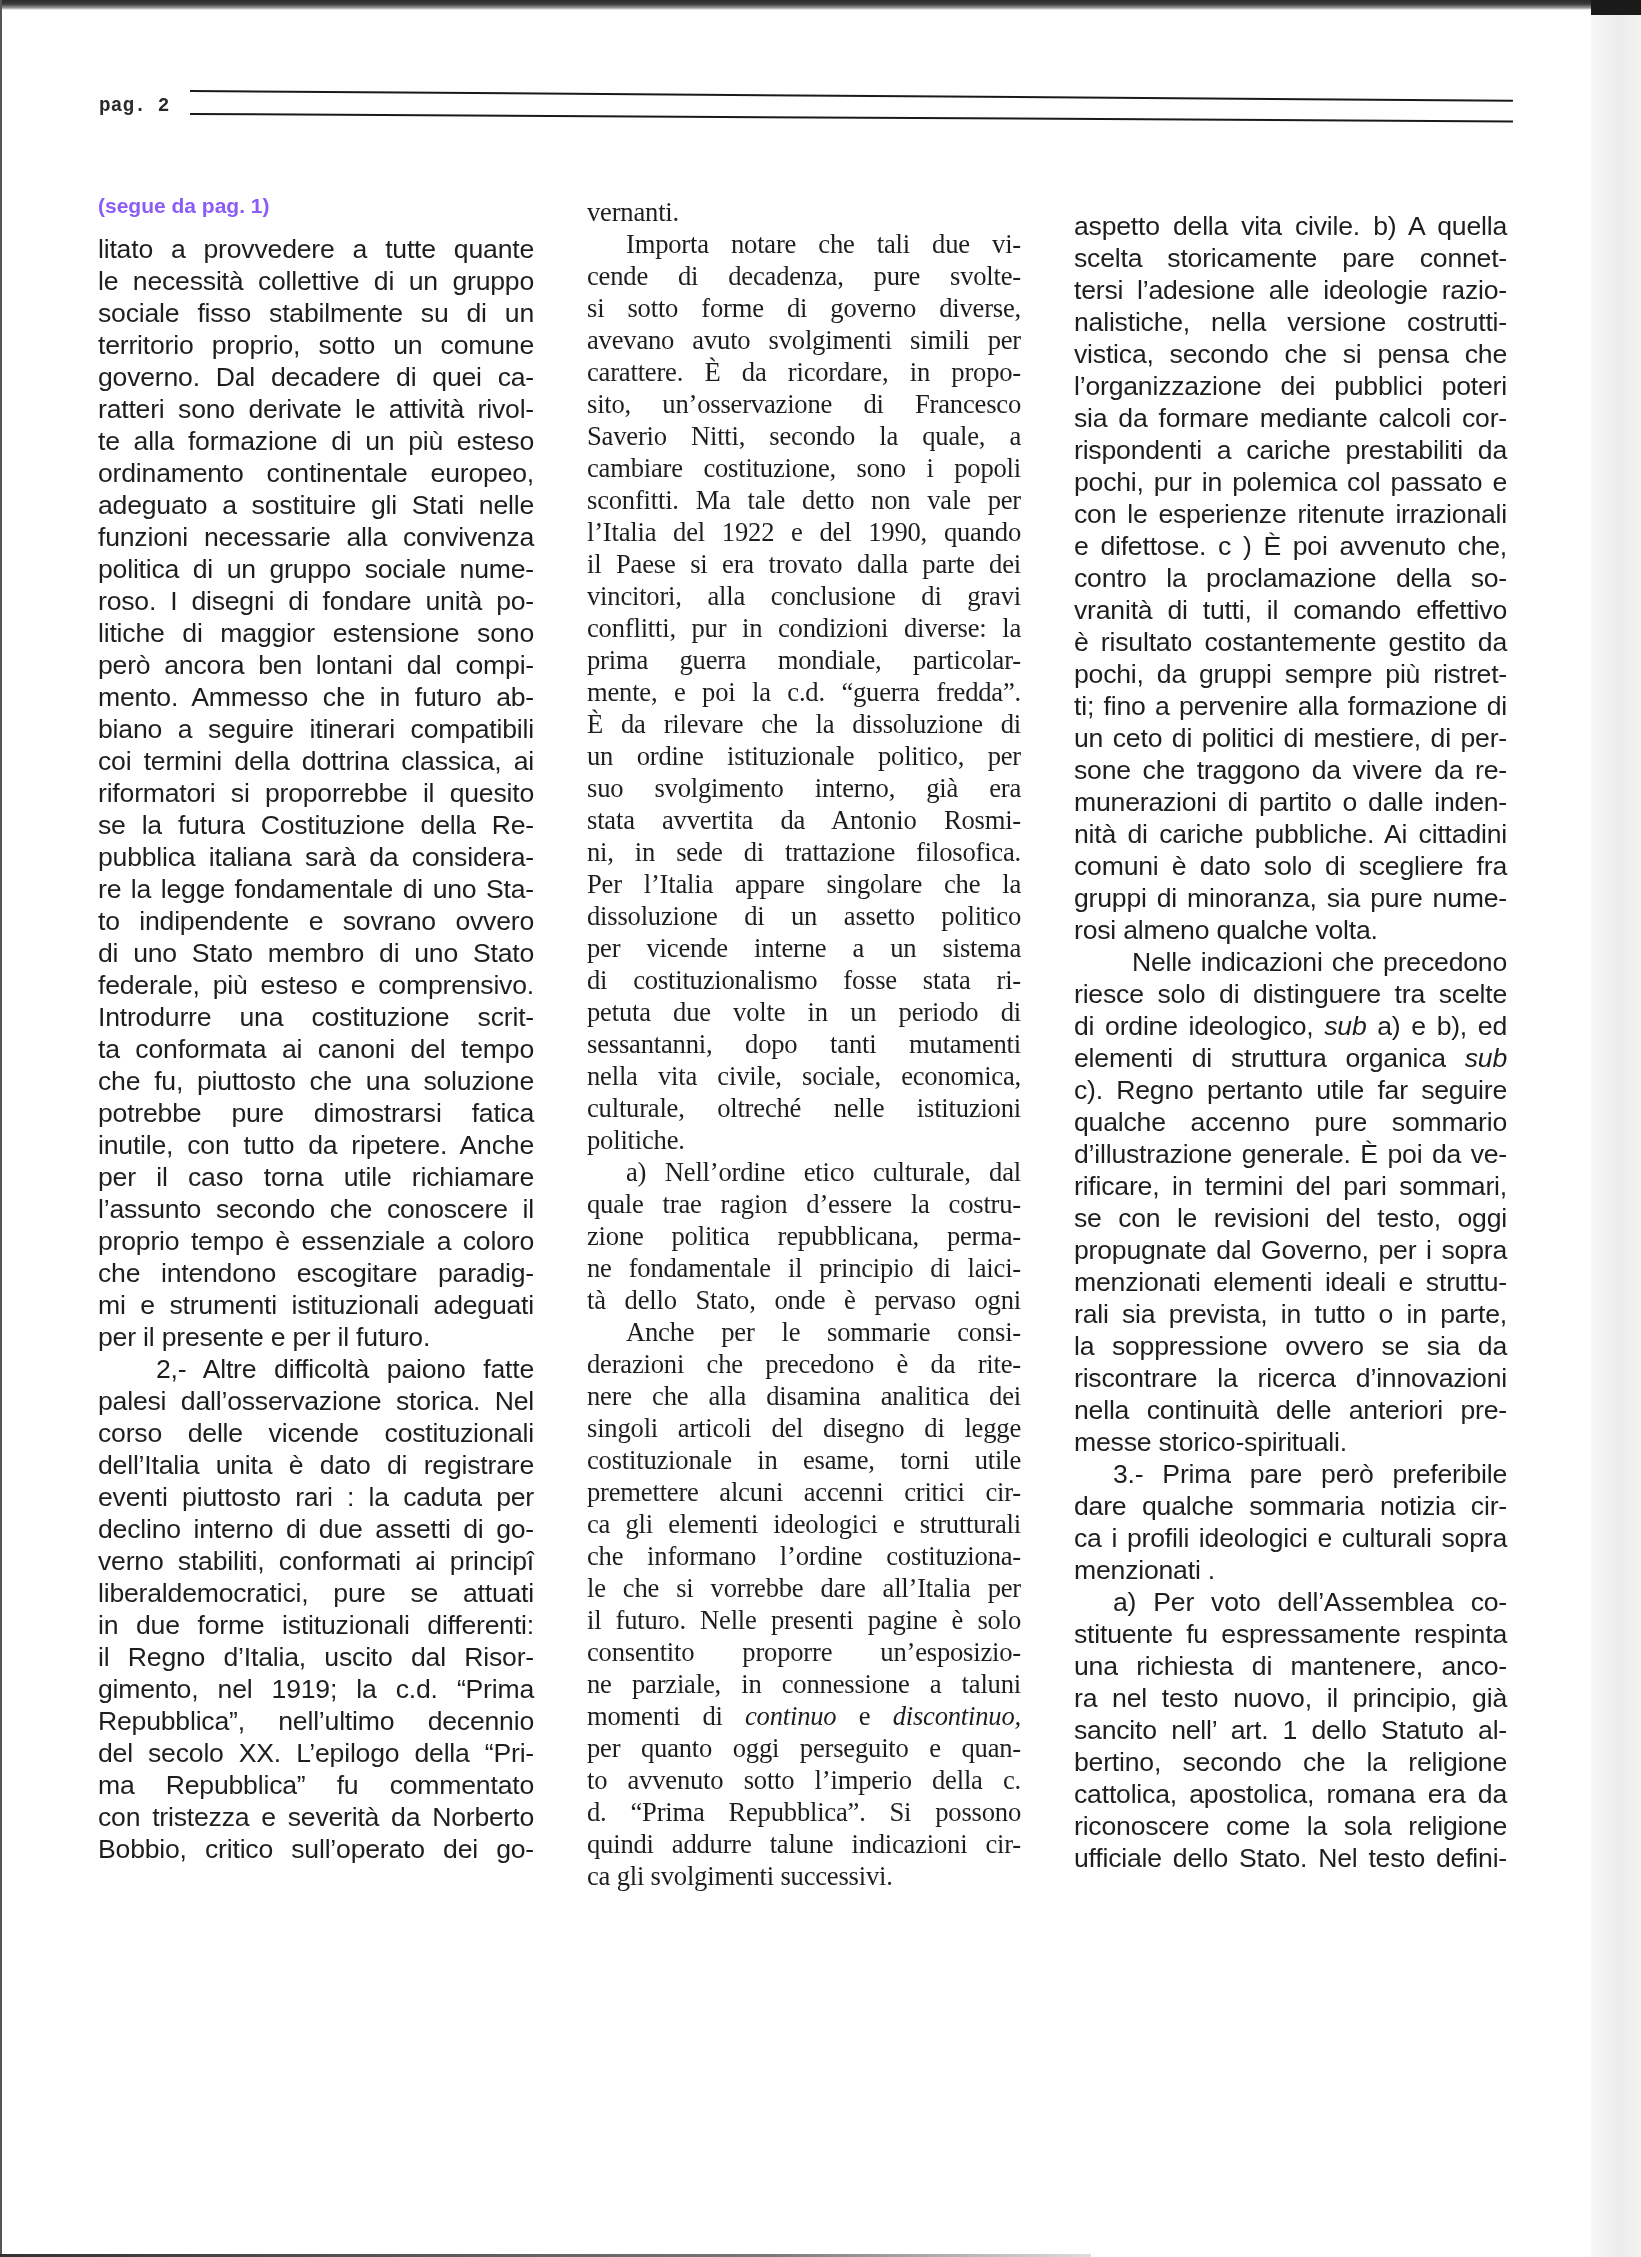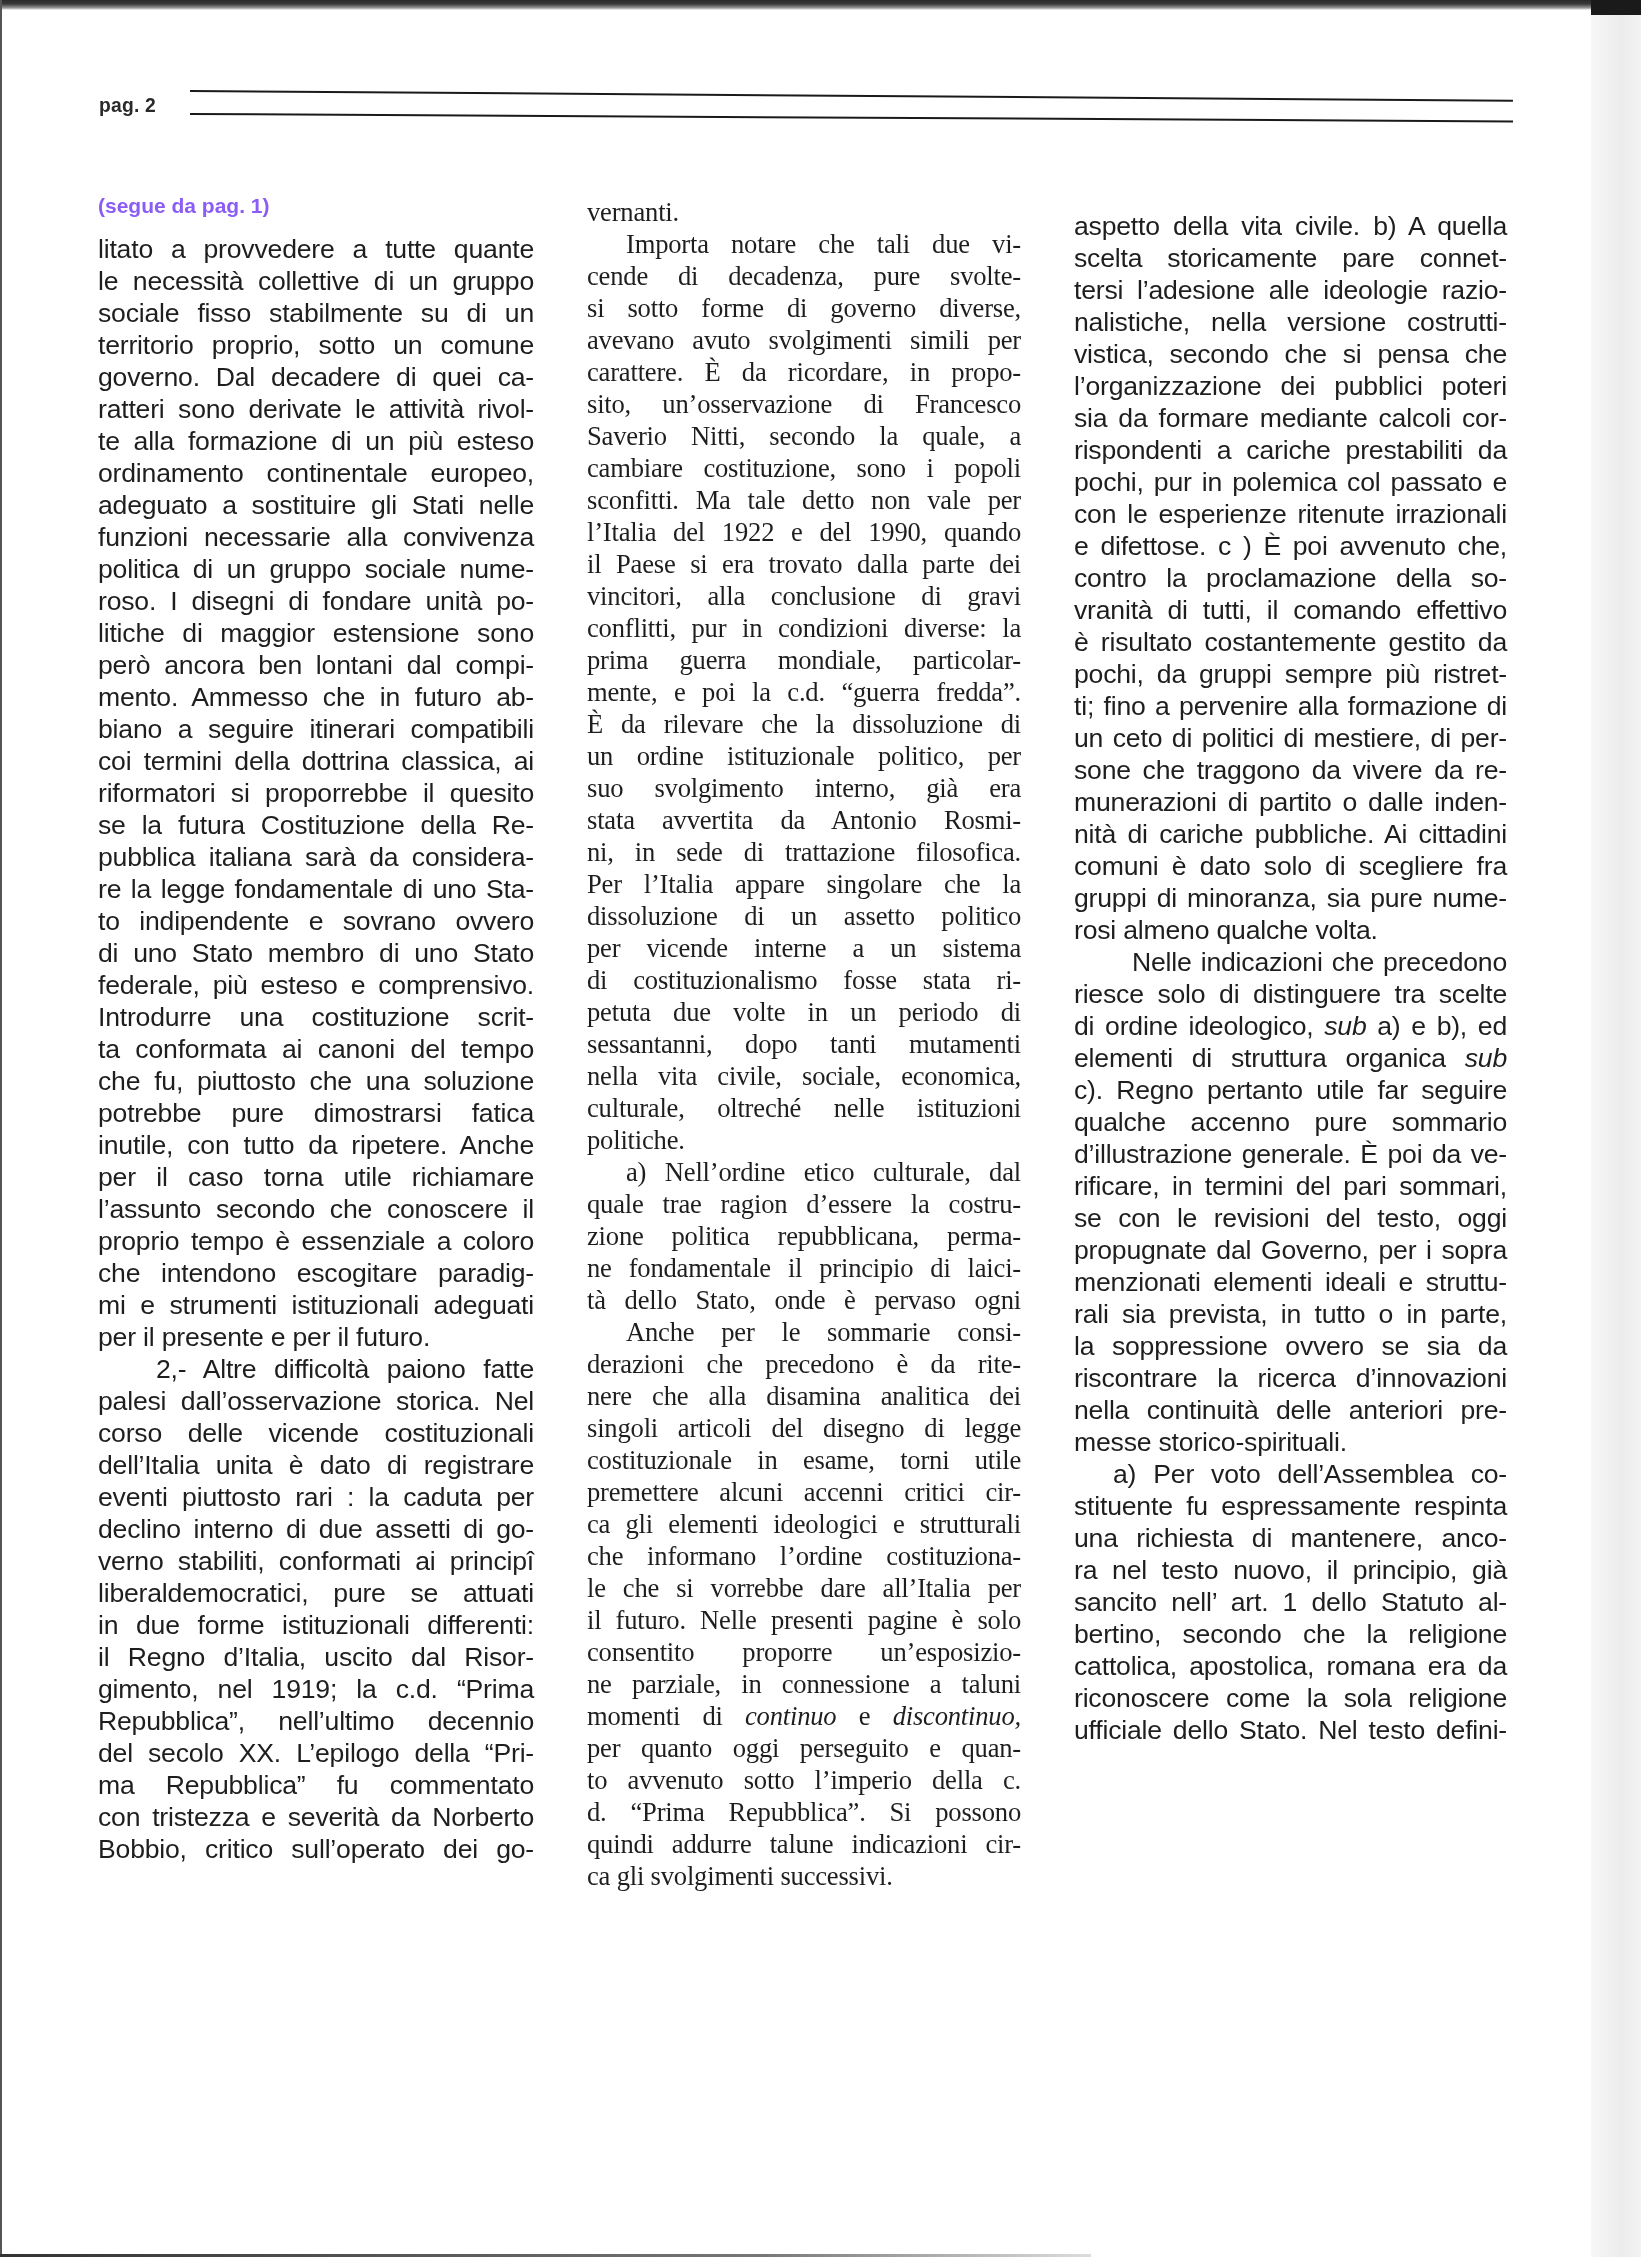--- a/index.html
+++ b/index.html
@@ -42,21 +42,21 @@
   .scan-bottom-edge {
     position: absolute;
     left: 0; bottom: 0;
     width: 1091px; height: 2.9px;
     background: linear-gradient(to right, #333, #777 70%, #ddd);
   }
 
   .header {
     position: absolute;
     left: 0; top: 0;
-    width: 1641px; height: 145px;
+    width: 1641px; height: 145px; font-family: Liberation Mono, monospace;
   }
   .page-label {
     position: absolute;
     left: 99px; top: 95px;
     font-size: 19.3px;
     font-weight: bold;
     color: #2a2a2a;
     letter-spacing: 0.2px;
   }
   .rule {
@@ -288,20 +288,26 @@
         <span class="line">rificare, in termini del pari sommari,</span>
         <span class="line">se con le revisioni del testo, oggi</span>
         <span class="line">propugnate dal Governo, per i sopra</span>
         <span class="line">menzionati elementi ideali e struttu-</span>
         <span class="line">rali sia prevista, in tutto o in parte,</span>
         <span class="line">la soppressione ovvero se sia da</span>
         <span class="line">riscontrare la ricerca d’innovazioni</span>
         <span class="line">nella continuità delle anteriori pre-</span>
         <span class="line last">messe storico-spirituali.</span>
       </div>
+      <div class="para gap-lg">
+        <span class="line first-indent">3.- Prima pare però preferibile</span>
+        <span class="line">dare qualche sommaria notizia cir-</span>
+        <span class="line">ca i profili ideologici e culturali sopra</span>
+        <span class="line last">menzionati .</span>
+      </div>
       <div class="para">
         <span class="line first-indent">a) Per voto dell’Assemblea co-</span>
         <span class="line">stituente fu espressamente respinta</span>
         <span class="line">una richiesta di mantenere, anco-</span>
         <span class="line">ra nel testo nuovo, il principio, già</span>
         <span class="line">sancito nell’ art. 1 dello Statuto al-</span>
         <span class="line">bertino, secondo che la religione</span>
         <span class="line">cattolica, apostolica, romana era da</span>
         <span class="line">riconoscere come la sola religione</span>
         <span class="line">ufficiale dello Stato. Nel testo defini-</span>

